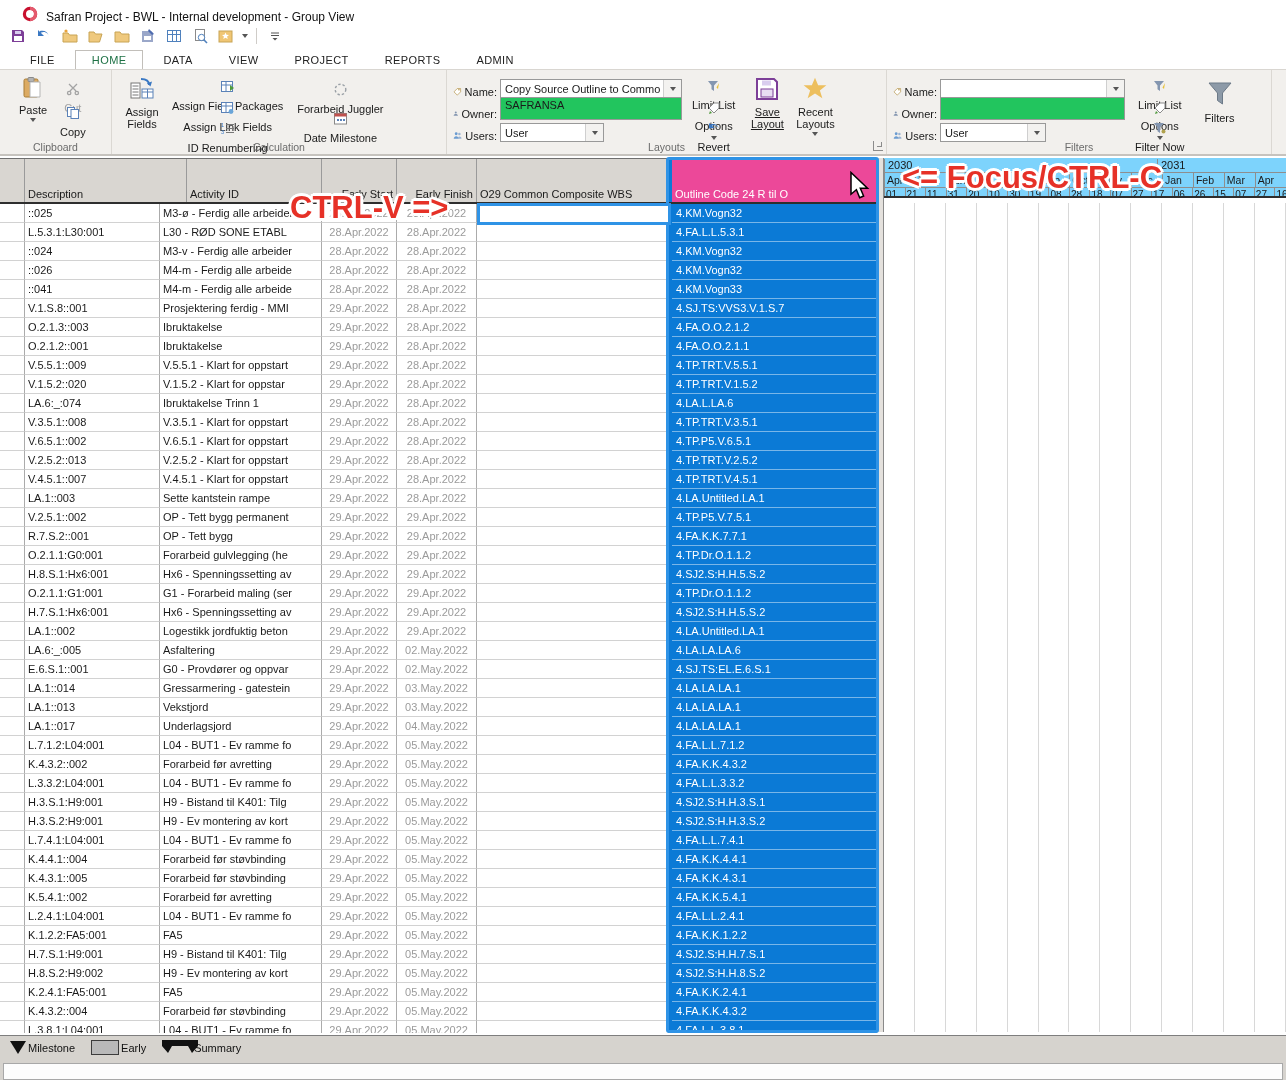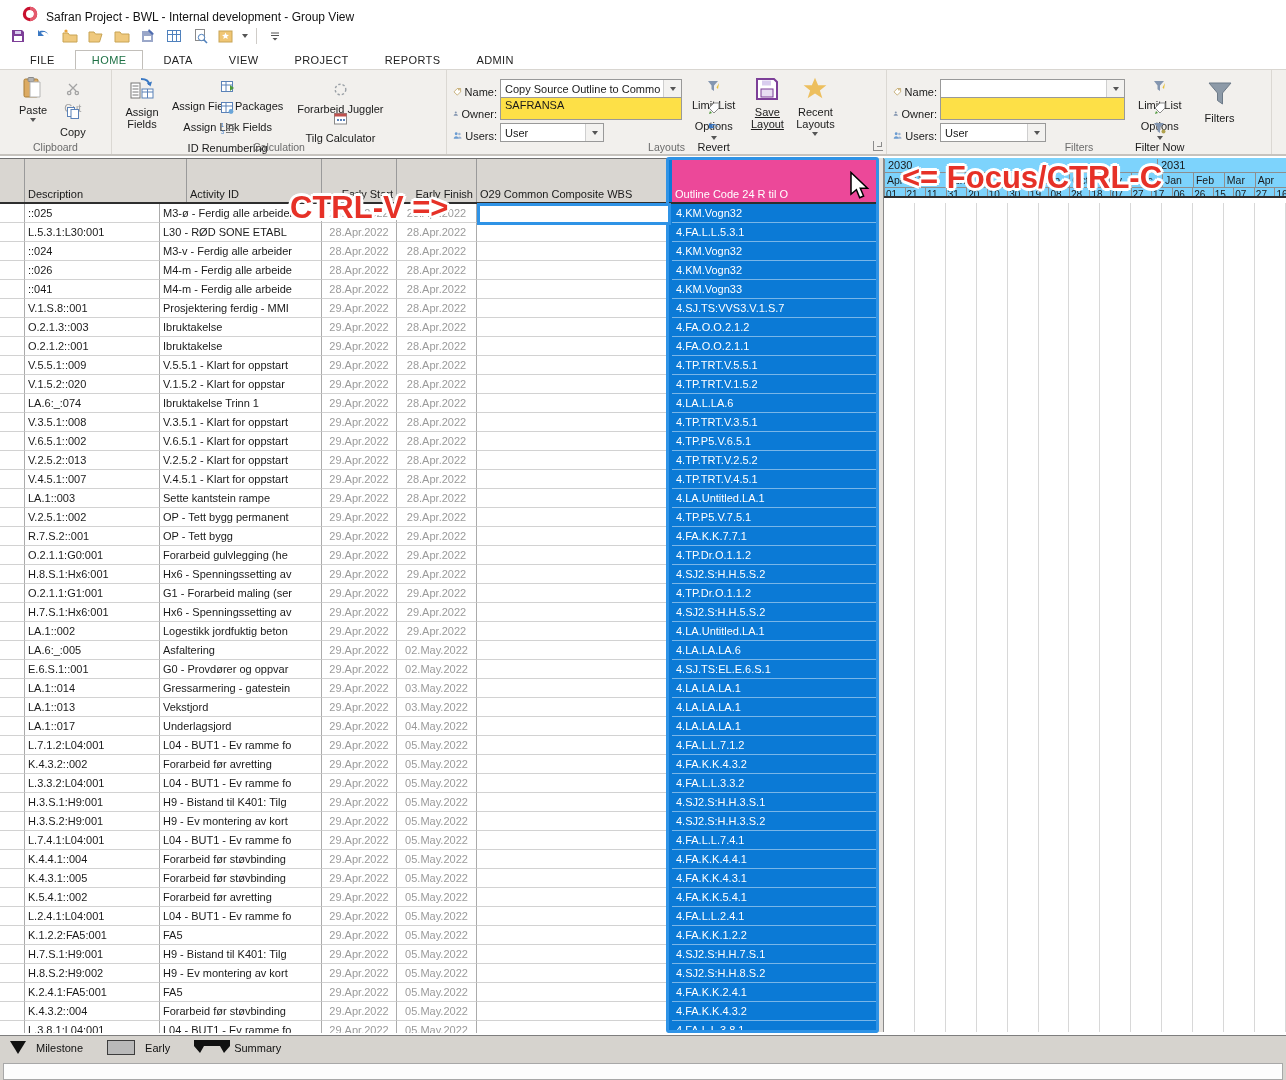--- a/index.html
+++ b/index.html
@@ -25,21 +25,21 @@
   .bigbtn{display:flex;flex-direction:column;align-items:center;width:54px;gap:2px;padding-top:2px;text-align:center;line-height:12px;}
   .btncol{display:flex;flex-direction:column;gap:7px;padding-top:8px;}
   .btncol.tight{gap:4px;padding-top:5px;}
   .smallbtn{display:flex;align-items:center;gap:4px;height:17px;white-space:nowrap;flex-direction:column;}
   .disabled{color:#a3a3a3;}
   .fieldcol{display:flex;flex-direction:column;gap:1px;padding-top:3px;}
   .fieldrow{display:flex;align-items:flex-end;height:21px;gap:3px;}
   .flabel{width:44px;display:flex;align-items:center;gap:3px;}
   .combo{position:relative;height:19px;background:#fff;border:1px solid #999;display:flex;align-items:center;padding:0 18px 0 4px;box-sizing:border-box;white-space:nowrap;overflow:hidden;}
   .combo .dd{position:absolute;right:0;top:0;bottom:0;width:17px;border-left:1px solid #cfcfcf;display:flex;align-items:center;justify-content:center;background:#f3f2f0;}
-  .textbox{height:19px;background:#fde047;border:1px solid #999;display:flex;align-items:center;padding:14px 4px;box-sizing:border-box;}
+  .textbox{height:19px;background:#22c55e;border:1px solid #999;display:flex;align-items:center;padding:14px 4px;box-sizing:border-box;}
   .w182{width:182px;} .w104{width:104px;} .w185{width:185px;} .w106{width:106px;}
   .launcher{position:absolute;right:3px;bottom:3px;width:9px;height:9px;border-left:1px solid #8b8b8b;border-bottom:1px solid #8b8b8b;}
   .launcher:after{content:"";position:absolute;right:1px;top:1px;width:4px;height:4px;border-right:1px solid #8b8b8b;border-bottom:1px solid #8b8b8b;}
   
   #grid{left:0;top:158px;width:877px;height:874px;background:#fff;overflow:hidden;}
   #gridheader{display:flex;height:45px;background:#d9d6d1;border-bottom:2px solid #2e2e2e;box-sizing:border-box;}
   .hc{display:flex;align-items:flex-end;padding:2px 3px;border-right:1px solid #9a9a9a;box-sizing:border-box;overflow:hidden;white-space:nowrap;}
   .hc-sel{width:25px;} .hc-id{width:135px;} .hc-desc{width:162px;}
   .hc-es{width:75px;justify-content:flex-end;} .hc-ef{width:80px;justify-content:flex-end;}
   .hc-o29{width:192px;}
@@ -66,21 +66,21 @@
   
   #colselect{left:666px;top:157px;width:213px;height:876px;border:3px solid #2f93e6;border-radius:3px;box-sizing:border-box;pointer-events:none;}
   #pastecell{left:477px;top:203px;width:194px;height:22px;border:3px solid #2f93e6;background:#fff;box-sizing:border-box;}
   
   .ann{font-weight:bold;font-size:31px;color:#e63127;letter-spacing:0;white-space:nowrap;
     text-shadow:-2px -2px 0 #fff,2px -2px 0 #fff,-2px 2px 0 #fff,2px 2px 0 #fff,-3px 0 0 #fff,3px 0 0 #fff,0 -3px 0 #fff,0 3px 0 #fff;}
   #ann-paste{left:290px;top:190px;}
   #ann-copy{left:902px;top:160px;}
   
   #bottombar{left:0;top:1035px;width:1286px;height:45px;background:#d6d3ce;border-top:1px solid #7e7e7e;box-sizing:border-box;}
-  #legendrow{display:flex;align-items:center;height:23px;gap:10px;padding-left:10px;}
+  #legendrow{display:flex;align-items:center;height:23px;gap:2px;padding-left:10px;}
   .ltri{width:0;height:0;border-left:8px solid transparent;border-right:8px solid transparent;border-top:13px solid #111;}
   .lrect{width:26px;height:13px;background:#b9b9b9;border:1px solid #3c3c3c;}
   #statusbox{position:absolute;left:3px;top:27px;right:3px;height:15px;background:#fdfdfd;border:1px solid #a8a8a8;}
   .legtext{color:#111;}
   
   #cursor{left:849px;top:171px;pointer-events:none;}
 </style>
 </head>
 <body>
 
@@ -250,21 +250,21 @@
                 <circle cx="7.5" cy="7.5" r="5.3" fill="none" stroke="#9aa0a6" stroke-width="1.4" stroke-dasharray="2.4 2"></circle>
               </svg></span>
           <span>Forarbeid Juggler</span>
         </div>
         <div class="smallbtn">
           <span><svg width="15" height="15" viewBox="0 0 15 15">
                 <rect x="1.5" y="2.5" width="12" height="10.5" fill="#fff" stroke="#888"></rect>
                 <rect x="1.5" y="2.5" width="12" height="3" fill="#c0504d"></rect>
                 <path d="M4 8h2v2H4zM7 8h2v2H7zM10 8h2v2h-2z" fill="#5b82b8"></path>
               </svg></span>
-          <span>Tilg Calculator</span>
+          <span>Date Milestone</span>
         </div>
       </div>
       <div class="glabel">Calculation</div>
     </div>
 
     <div class="rgroup" style="width:440px;box-sizing:border-box;">
       <div class="fieldcol">
         <div class="fieldrow">
           <span class="flabel">
               <svg width="13" height="13" viewBox="0 0 13 13">

